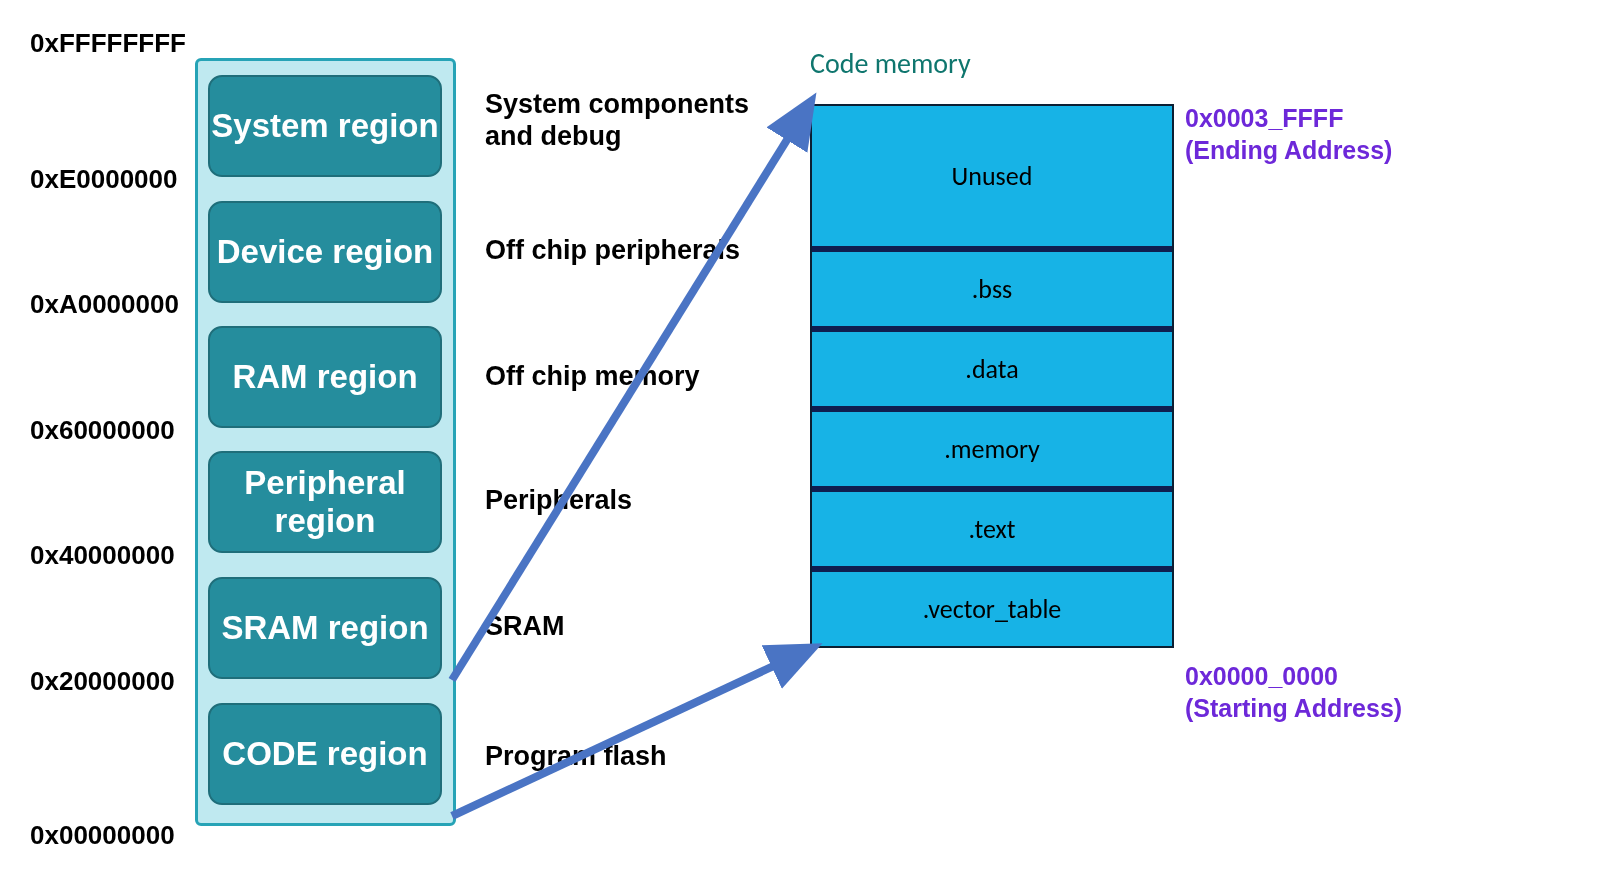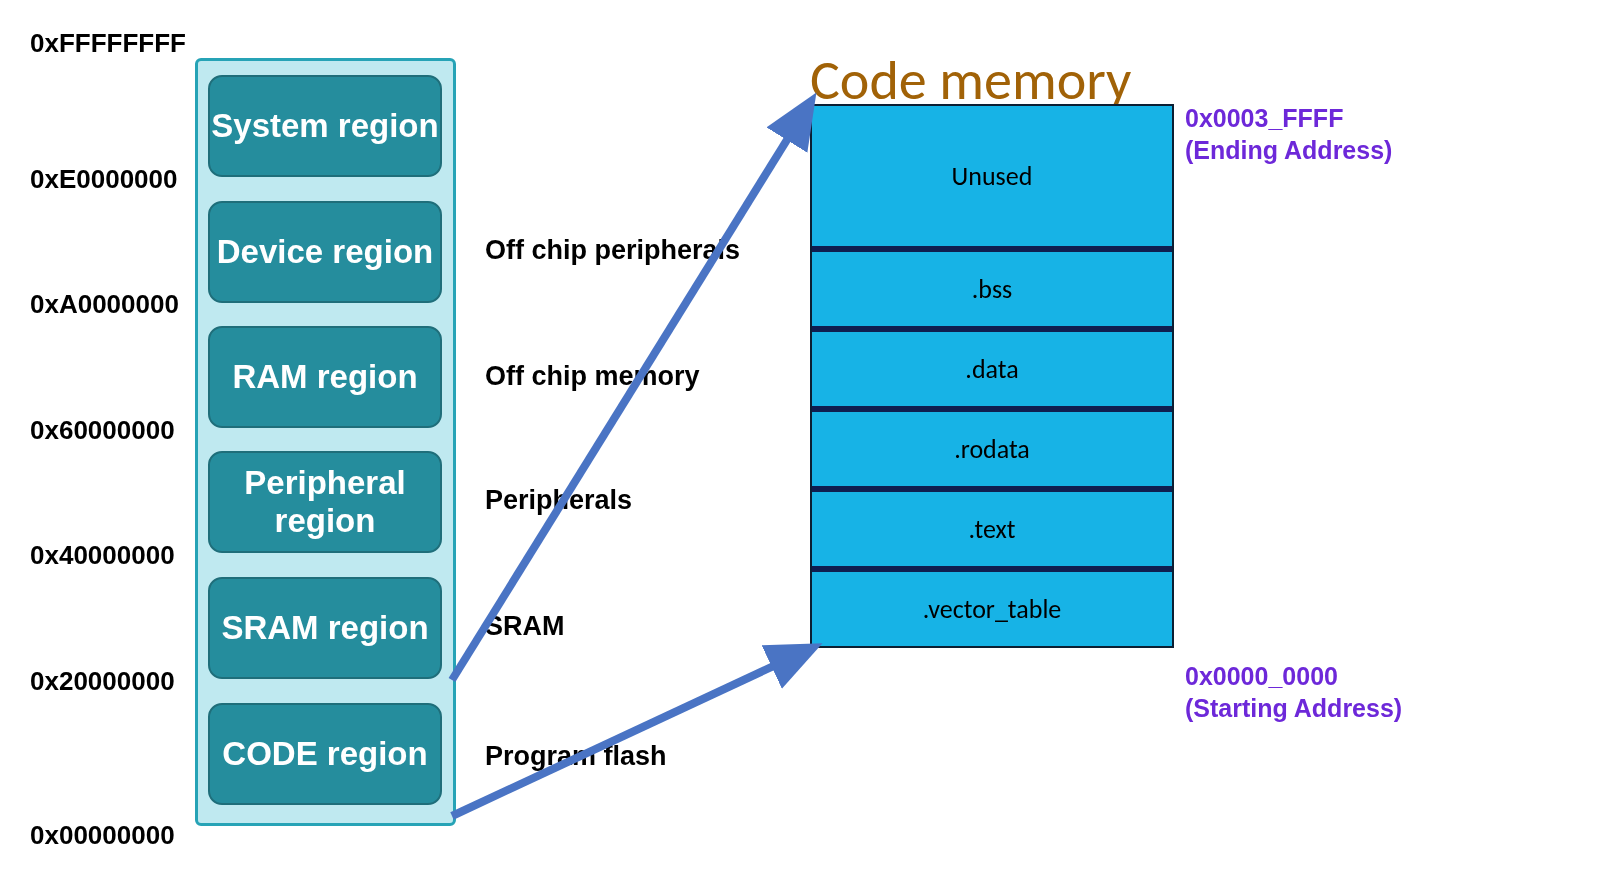--- a/index.html
+++ b/index.html
@@ -57,22 +57,22 @@
     font-size: 27px;
     color: #000;
     text-align: left;
     line-height: 32px;
   }
   
   .code-heading {
     position: absolute;
     left: 810px;
     top: 46px;
-    font-size: 56px;
-    color: #a16207;
+    font-size: 28px;
+    color: #0f766e;
     font-family: Calibri, Arial, sans-serif;
   }
   
   .code-mem {
     position: absolute;
     left: 810px;
     top: 104px;
     width: 360px;
     border: 2px solid #0b1f33;
   }
@@ -119,33 +119,37 @@
 
   <div class="map-container">
     <div class="region" style="top:14px;">System region</div>
     <div class="region" style="top:140px;">Device region</div>
     <div class="region" style="top:265px;">RAM region</div>
     <div class="region" style="top:390px;">Peripheral region</div>
     <div class="region" style="top:642px;">CODE  region</div>
     <div class="region" style="top:516px;">SRAM region</div>
   </div>
 
+  <div class="desc-label" style="top:88px;">
+    <span>System components</span><br>
+    <span>and debug</span>
+  </div>
   <div class="desc-label" style="top:234px;">Off chip peripherals</div>
   <div class="desc-label" style="top:360px;">Off chip memory</div>
   <div class="desc-label" style="top:484px;">Peripherals</div>
   <div class="desc-label" style="top:610px;">SRAM</div>
   <div class="desc-label" style="top:740px;">Program flash</div>
 
   <div class="code-heading">Code memory</div>
 
   <div class="code-mem">
     <div class="seg" style="height:140px;">Unused</div>
     <div class="seg" style="height:74px;">.bss</div>
     <div class="seg" style="height:74px;">.data</div>
-    <div class="seg" style="height:74px;">.rodata</div>
+    <div class="seg" style="height:74px;">.memory</div>
     <div class="seg" style="height:74px;">.text</div>
     <div class="seg" style="height:74px;">.vector_table</div>
   </div>
 
   <div class="right-caption" style="top:102px;">
     <span>0x0003_FFFF</span><br>
     <span>(Ending Address)</span>
   </div>
   <div class="right-caption" style="top:660px;">
     <span>0x0000_0000</span><br>

